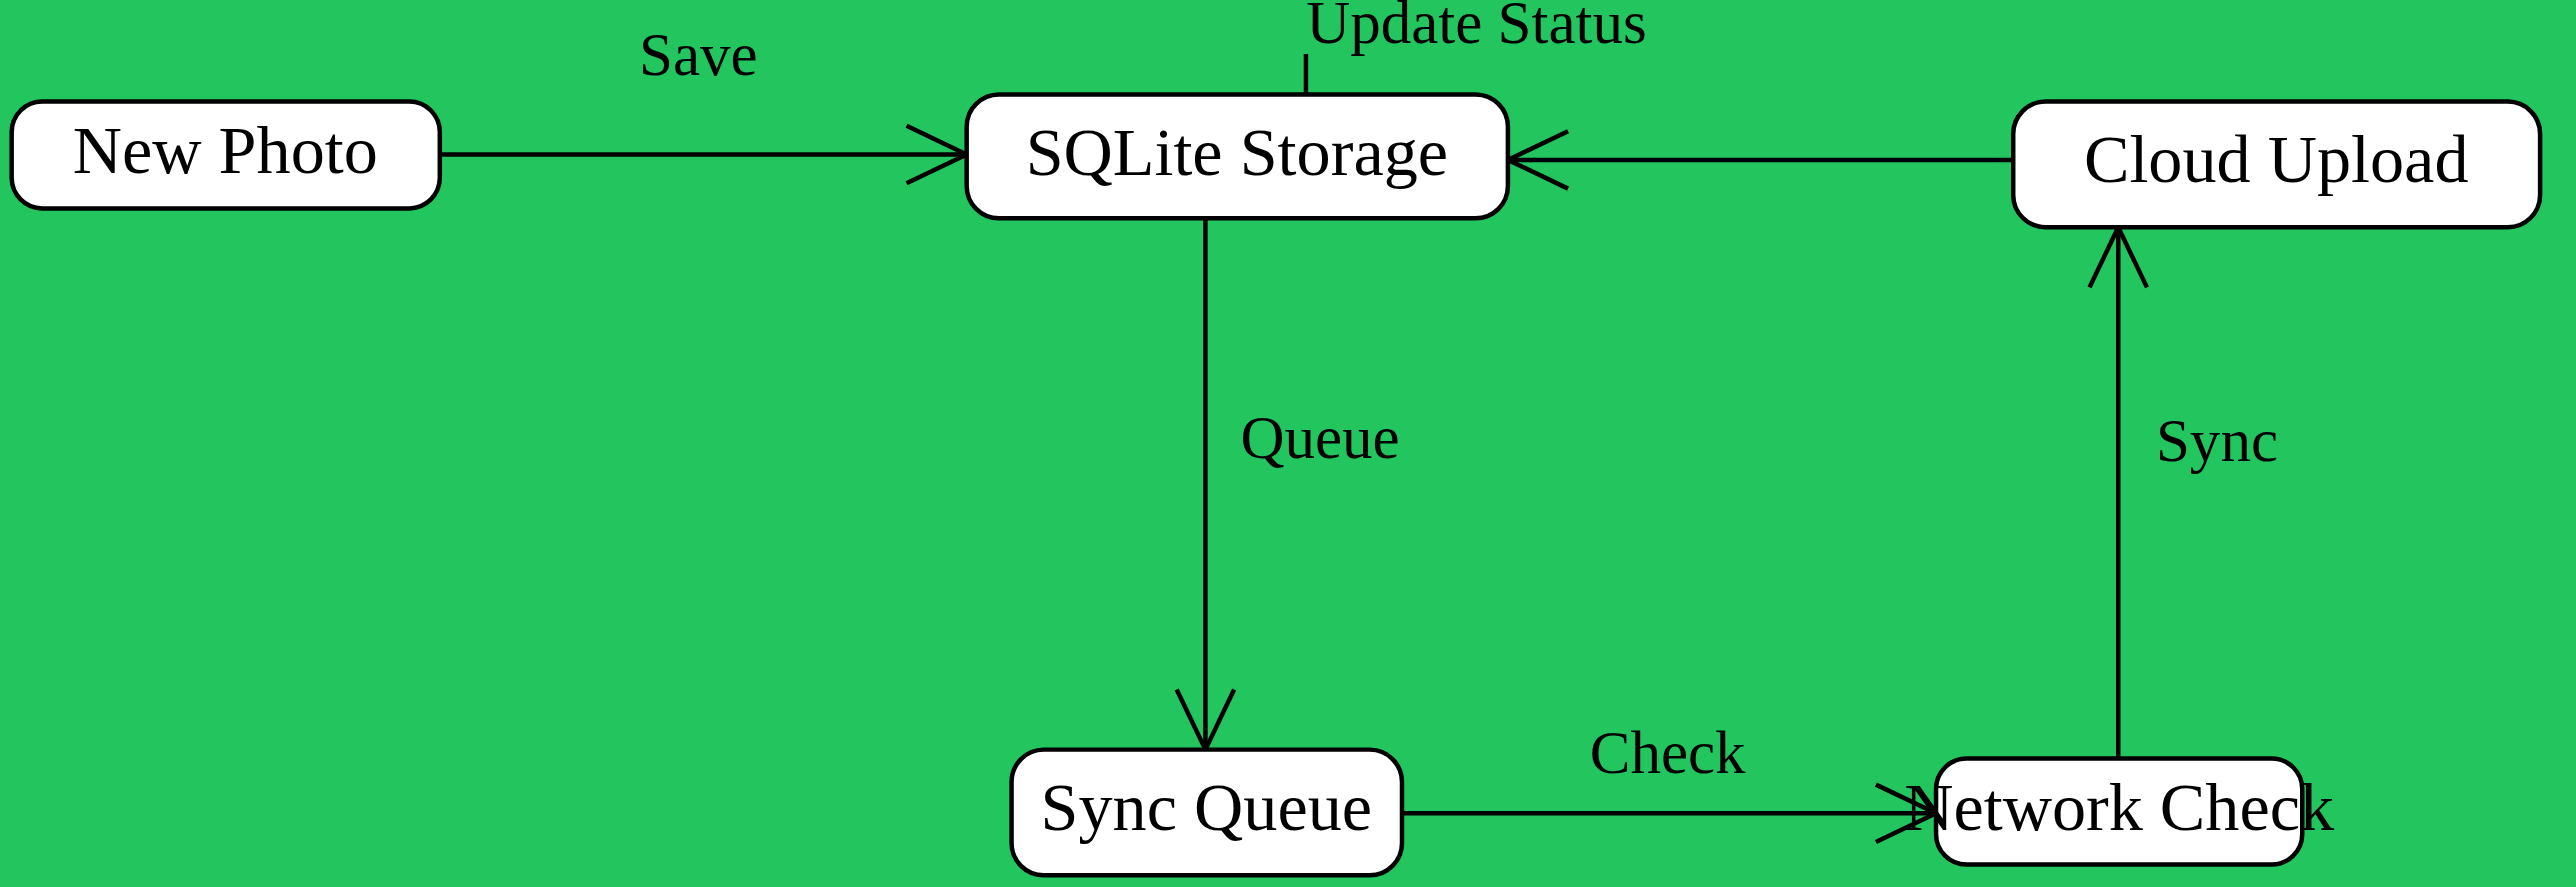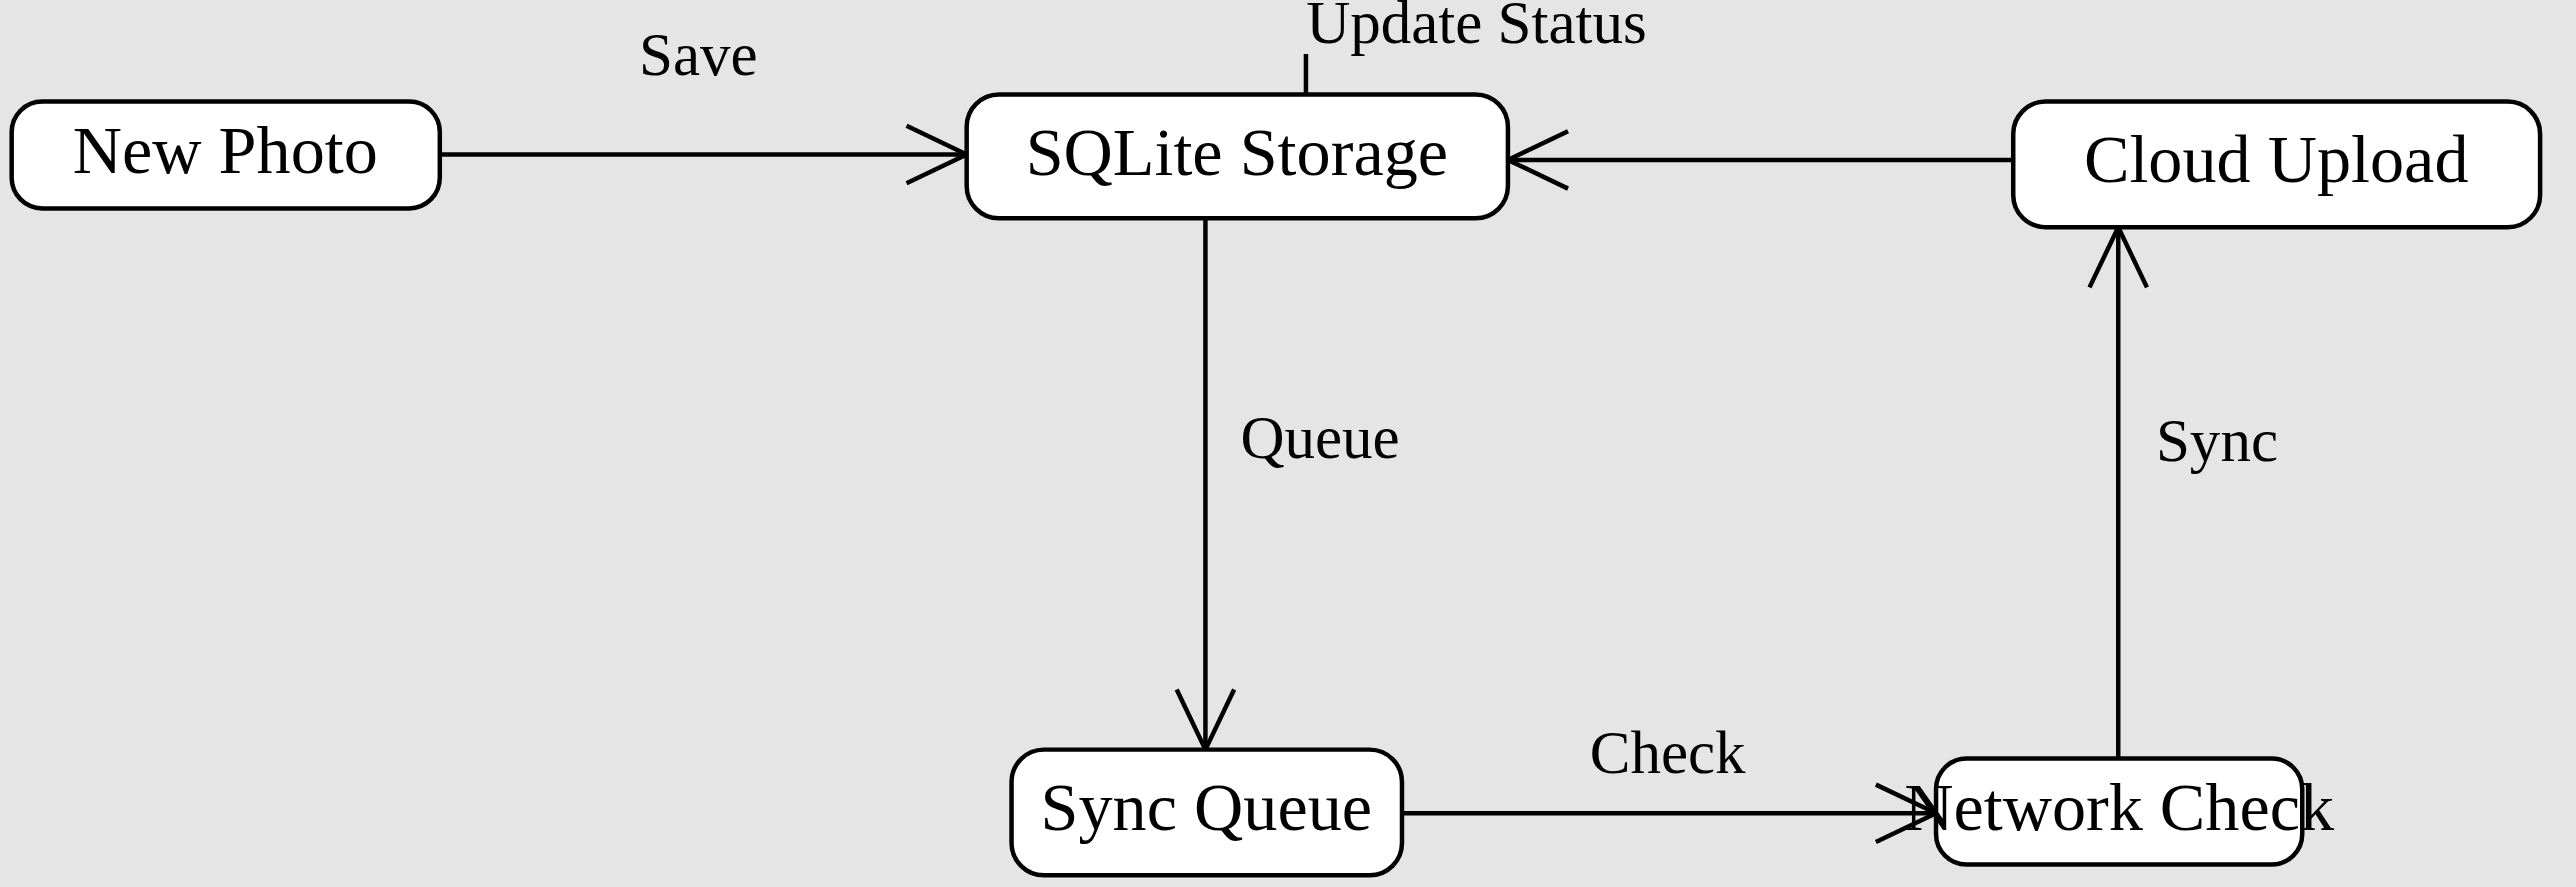--- a/index.html
+++ b/index.html
@@ -11,21 +11,21 @@
   body {
     width: 2576px;
     height: 888px;
     overflow: hidden;
     font-family: "Liberation Serif", "DejaVu Serif", serif;
   }
   #diagram-root {
     position: relative;
     width: 2576px;
     height: 888px;
-    background: #e5e5e5;
+    background: #22c55e;
   }
   #diagram-svg {
     position: absolute;
     left: 0;
     top: 0;
     width: 2576px;
     height: 888px;
     display: block;
   }
   .node-label,

